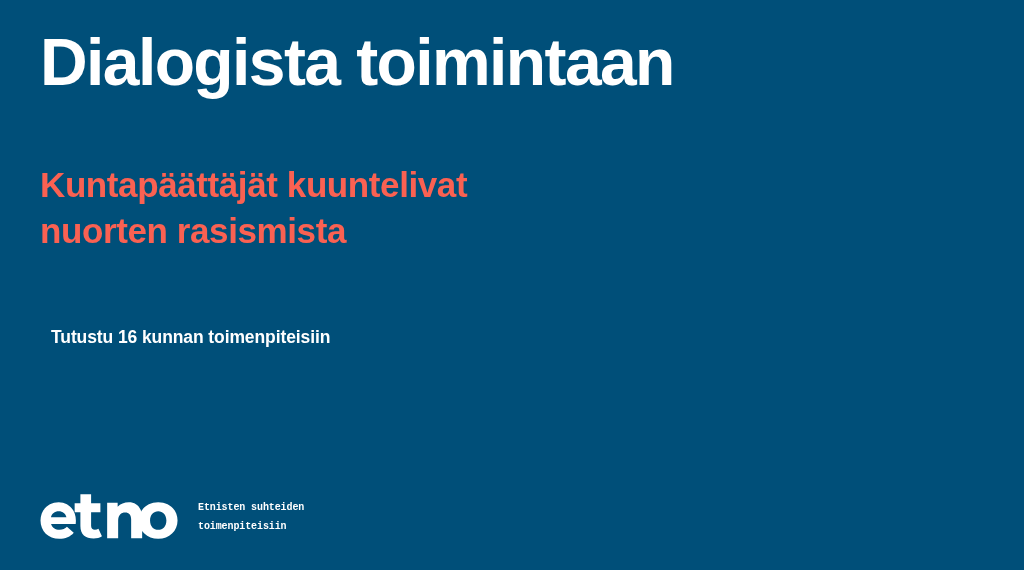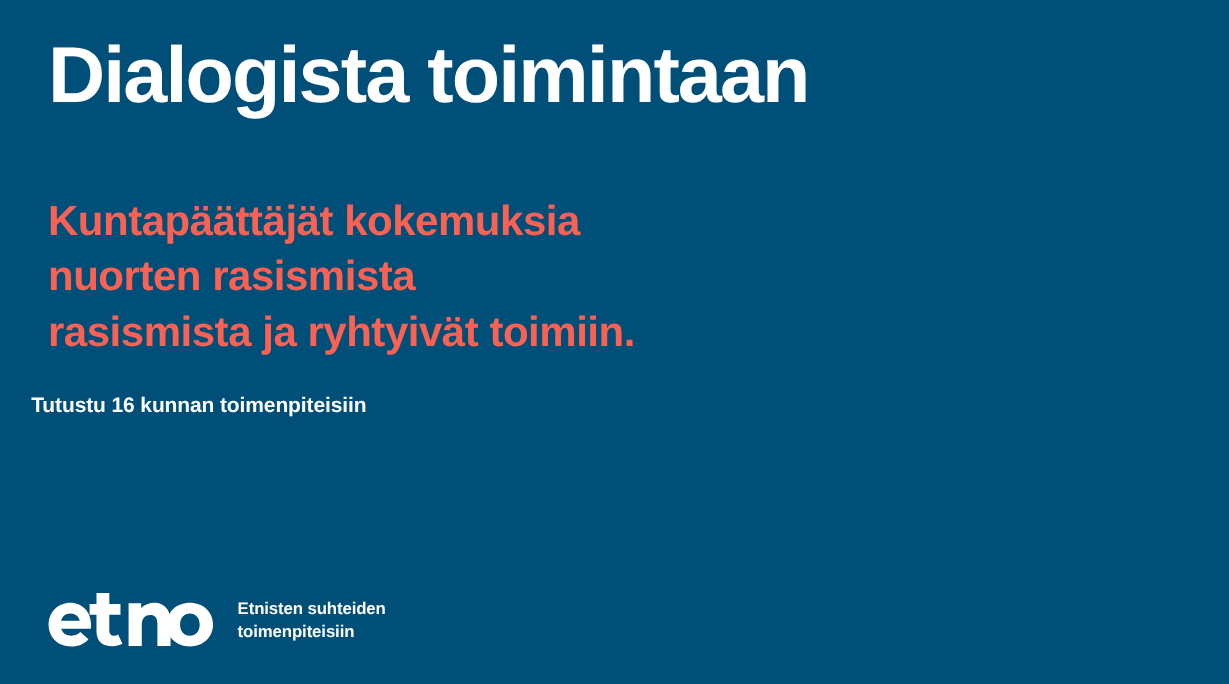--- a/index.html
+++ b/index.html
@@ -49,21 +49,21 @@
     font-size: 35px;
     line-height: 46px;
     font-weight: 700;
     letter-spacing: -0.4px;
   }
   .subhead .line { display: block; white-space: nowrap; }
 
   
   .caption {
     position: absolute;
-    left: 26px;
+    left: 51px;
     top: 327px;
     color: #ffffff;
     font-size: 17.5px;
     font-weight: 700;
     letter-spacing: -0.1px;
     white-space: nowrap;
   }
 
   
   .logo-lockup {
@@ -77,39 +77,39 @@
   .wordmark {
     width: 140px;
     height: 56px;
     display: block;
     flex: 0 0 auto;
   }
 
   .logo-tagline {
     margin-left: 20px;
     color: #ffffff;
-    font-size: 14px;
+    font-size: 10px;
     line-height: 19px;
     font-weight: 700;
     letter-spacing: -0.1px;
     padding-top: 2px;
+    font-family: Liberation Mono, monospace;
   }
   .logo-tagline .tline { display: block; white-space: nowrap; }
 </style>
 </head>
 <body>
 
 <div class="poster">
 
   <h1 class="headline">Dialogista toimintaan</h1>
 
   <div class="subhead">
-    <span class="line">Kuntapäättäjät kokemuksia</span>
+    <span class="line">Kuntapäättäjät kuuntelivat</span>
     <span class="line">nuorten rasismista</span>
-    <span class="line">rasismista ja ryhtyivät toimiin.</span>
   </div>
 
   <div class="caption">Tutustu 16 kunnan toimenpiteisiin</div>
 
   <div class="logo-lockup">
 
     <svg class="wordmark" viewBox="0 0 280 112" aria-hidden="true">
 
       <path fill="#ffffff" d="M41.5 28.5c-20.7 0-36.5 15.6-36.5 36.4 0 21.3 15.6 36.6 37.6 36.6 12.1 0 22.3-4.3 28.9-12.1l-13.6-12c-3.8 4-8.6 6-14.6 6-8.8 0-14.9-4.2-17.2-11.6h49.3c.2-2 .4-4.6.4-6.3 0-22.4-15.5-37-34.3-37zm-15.6 30c1.7-7.6 7.3-12.2 15.5-12.2 8.1 0 13.8 4.7 15.5 12.2H25.9z"></path>
 

